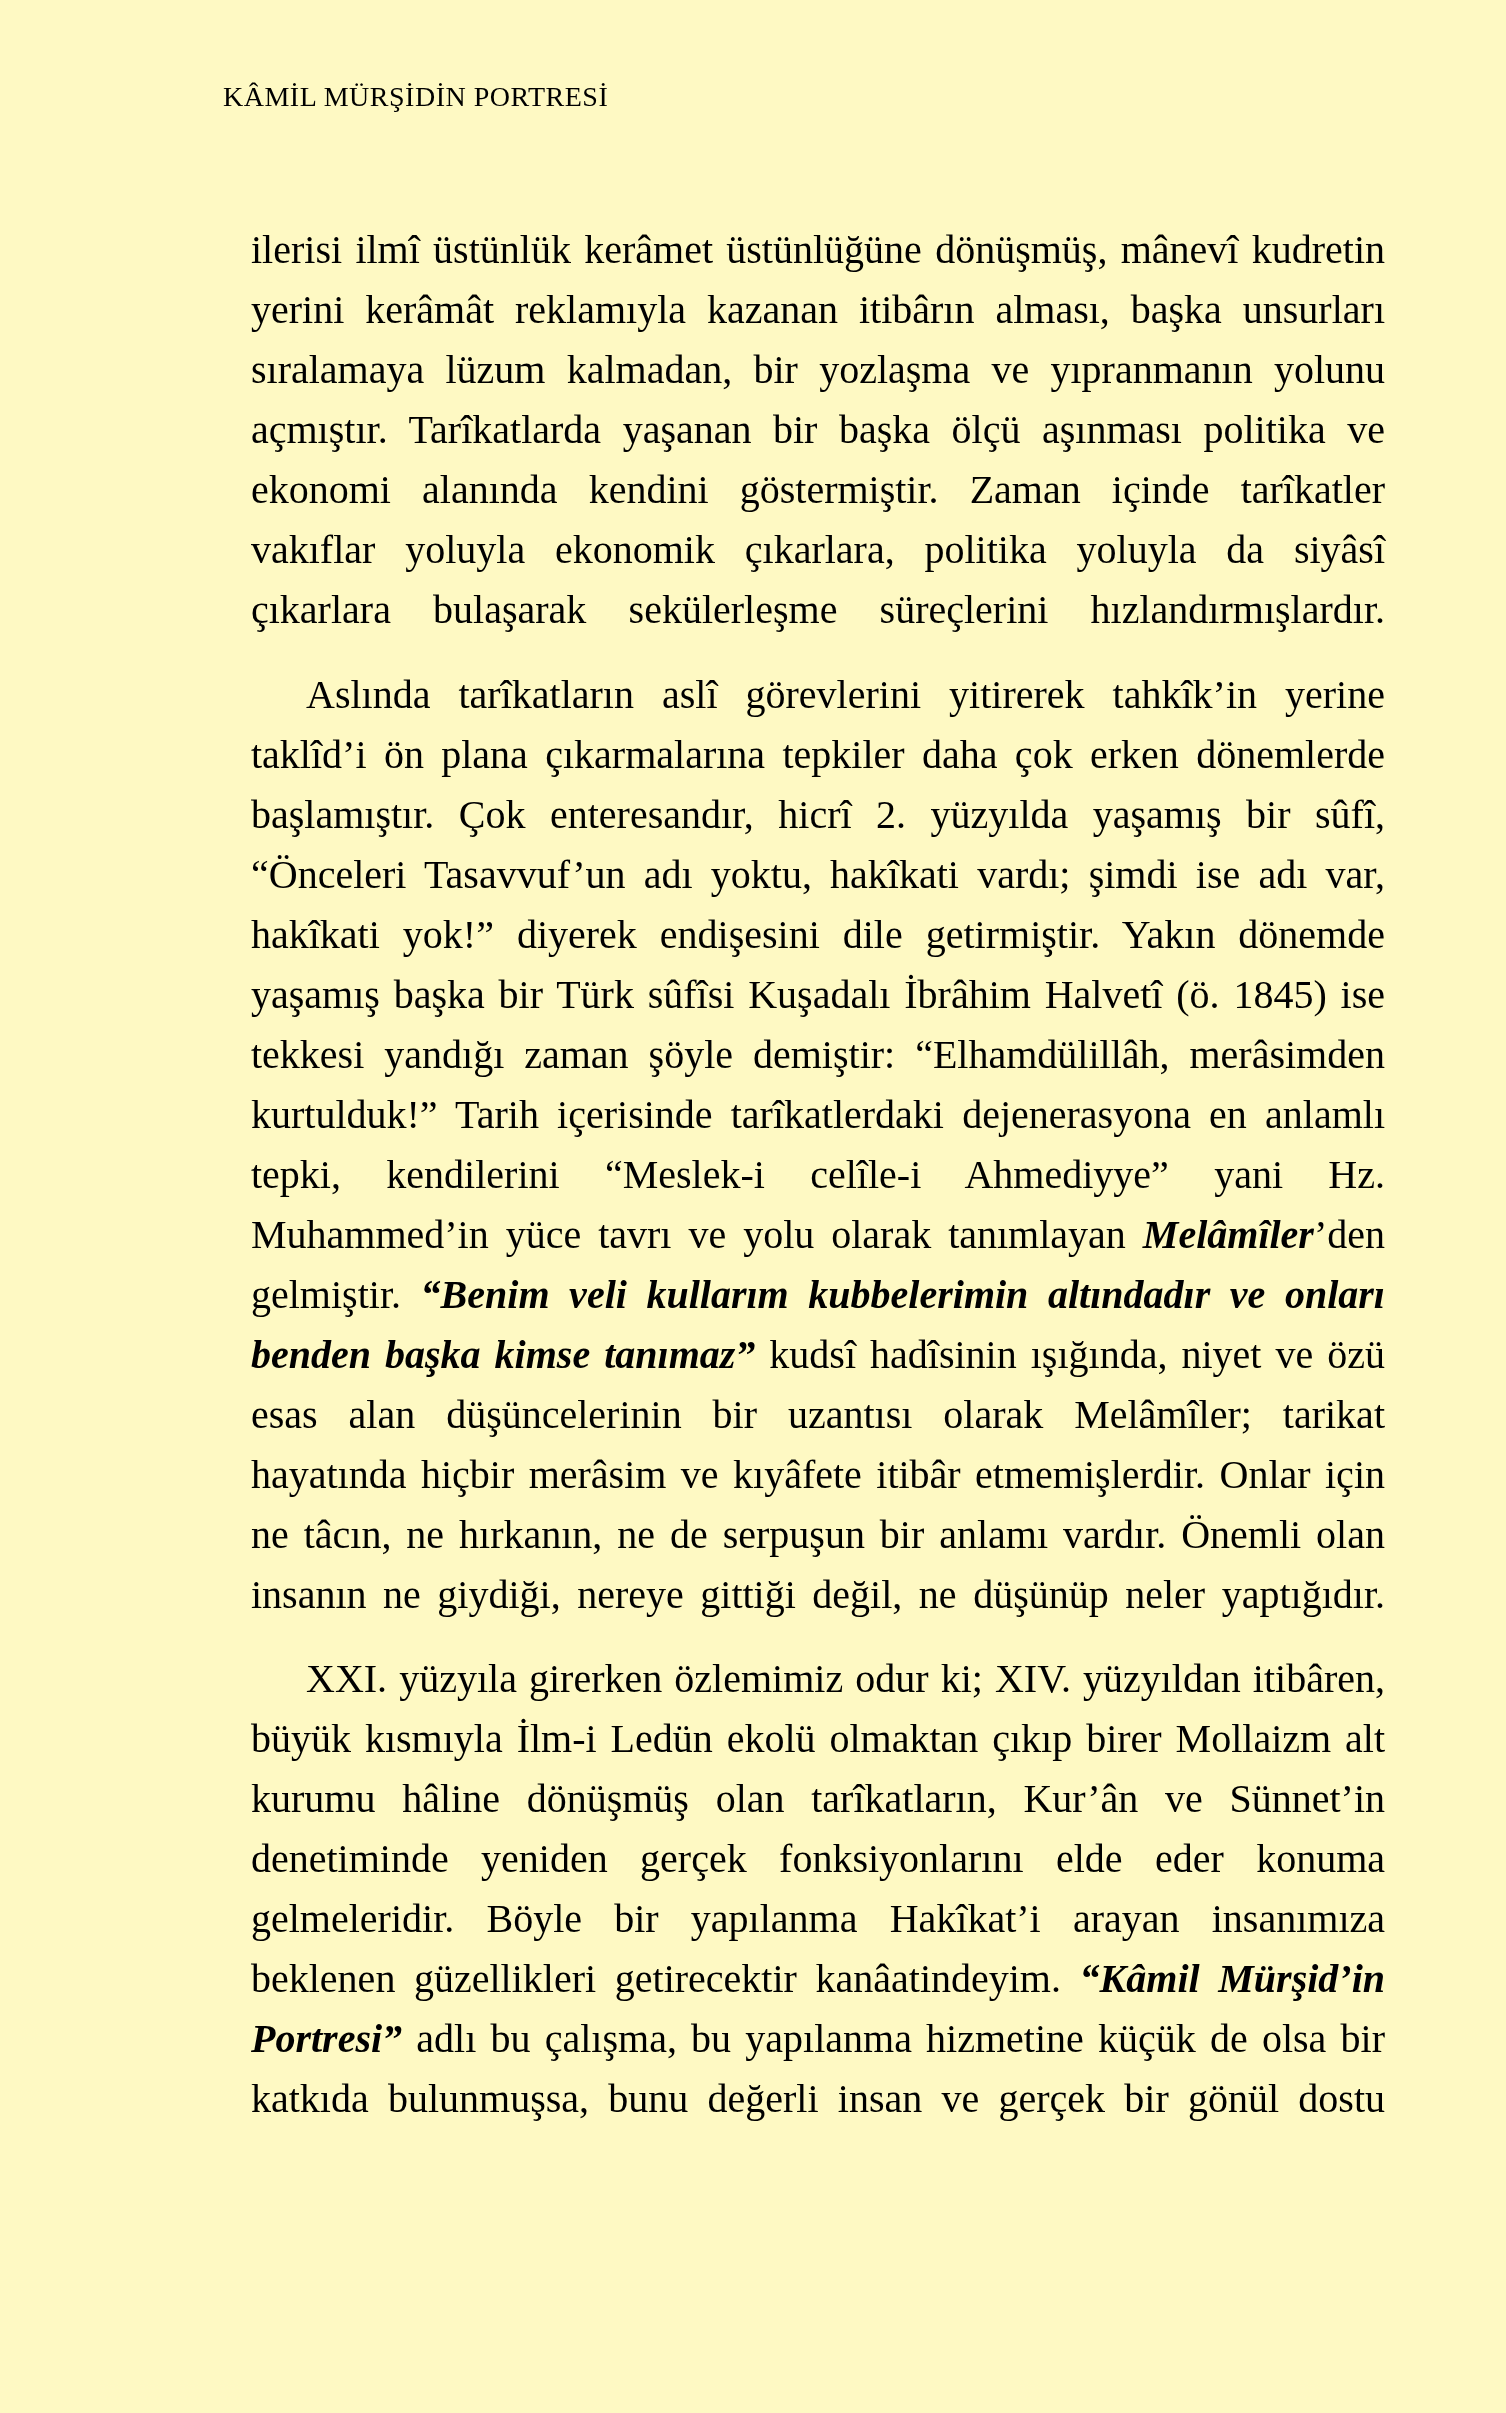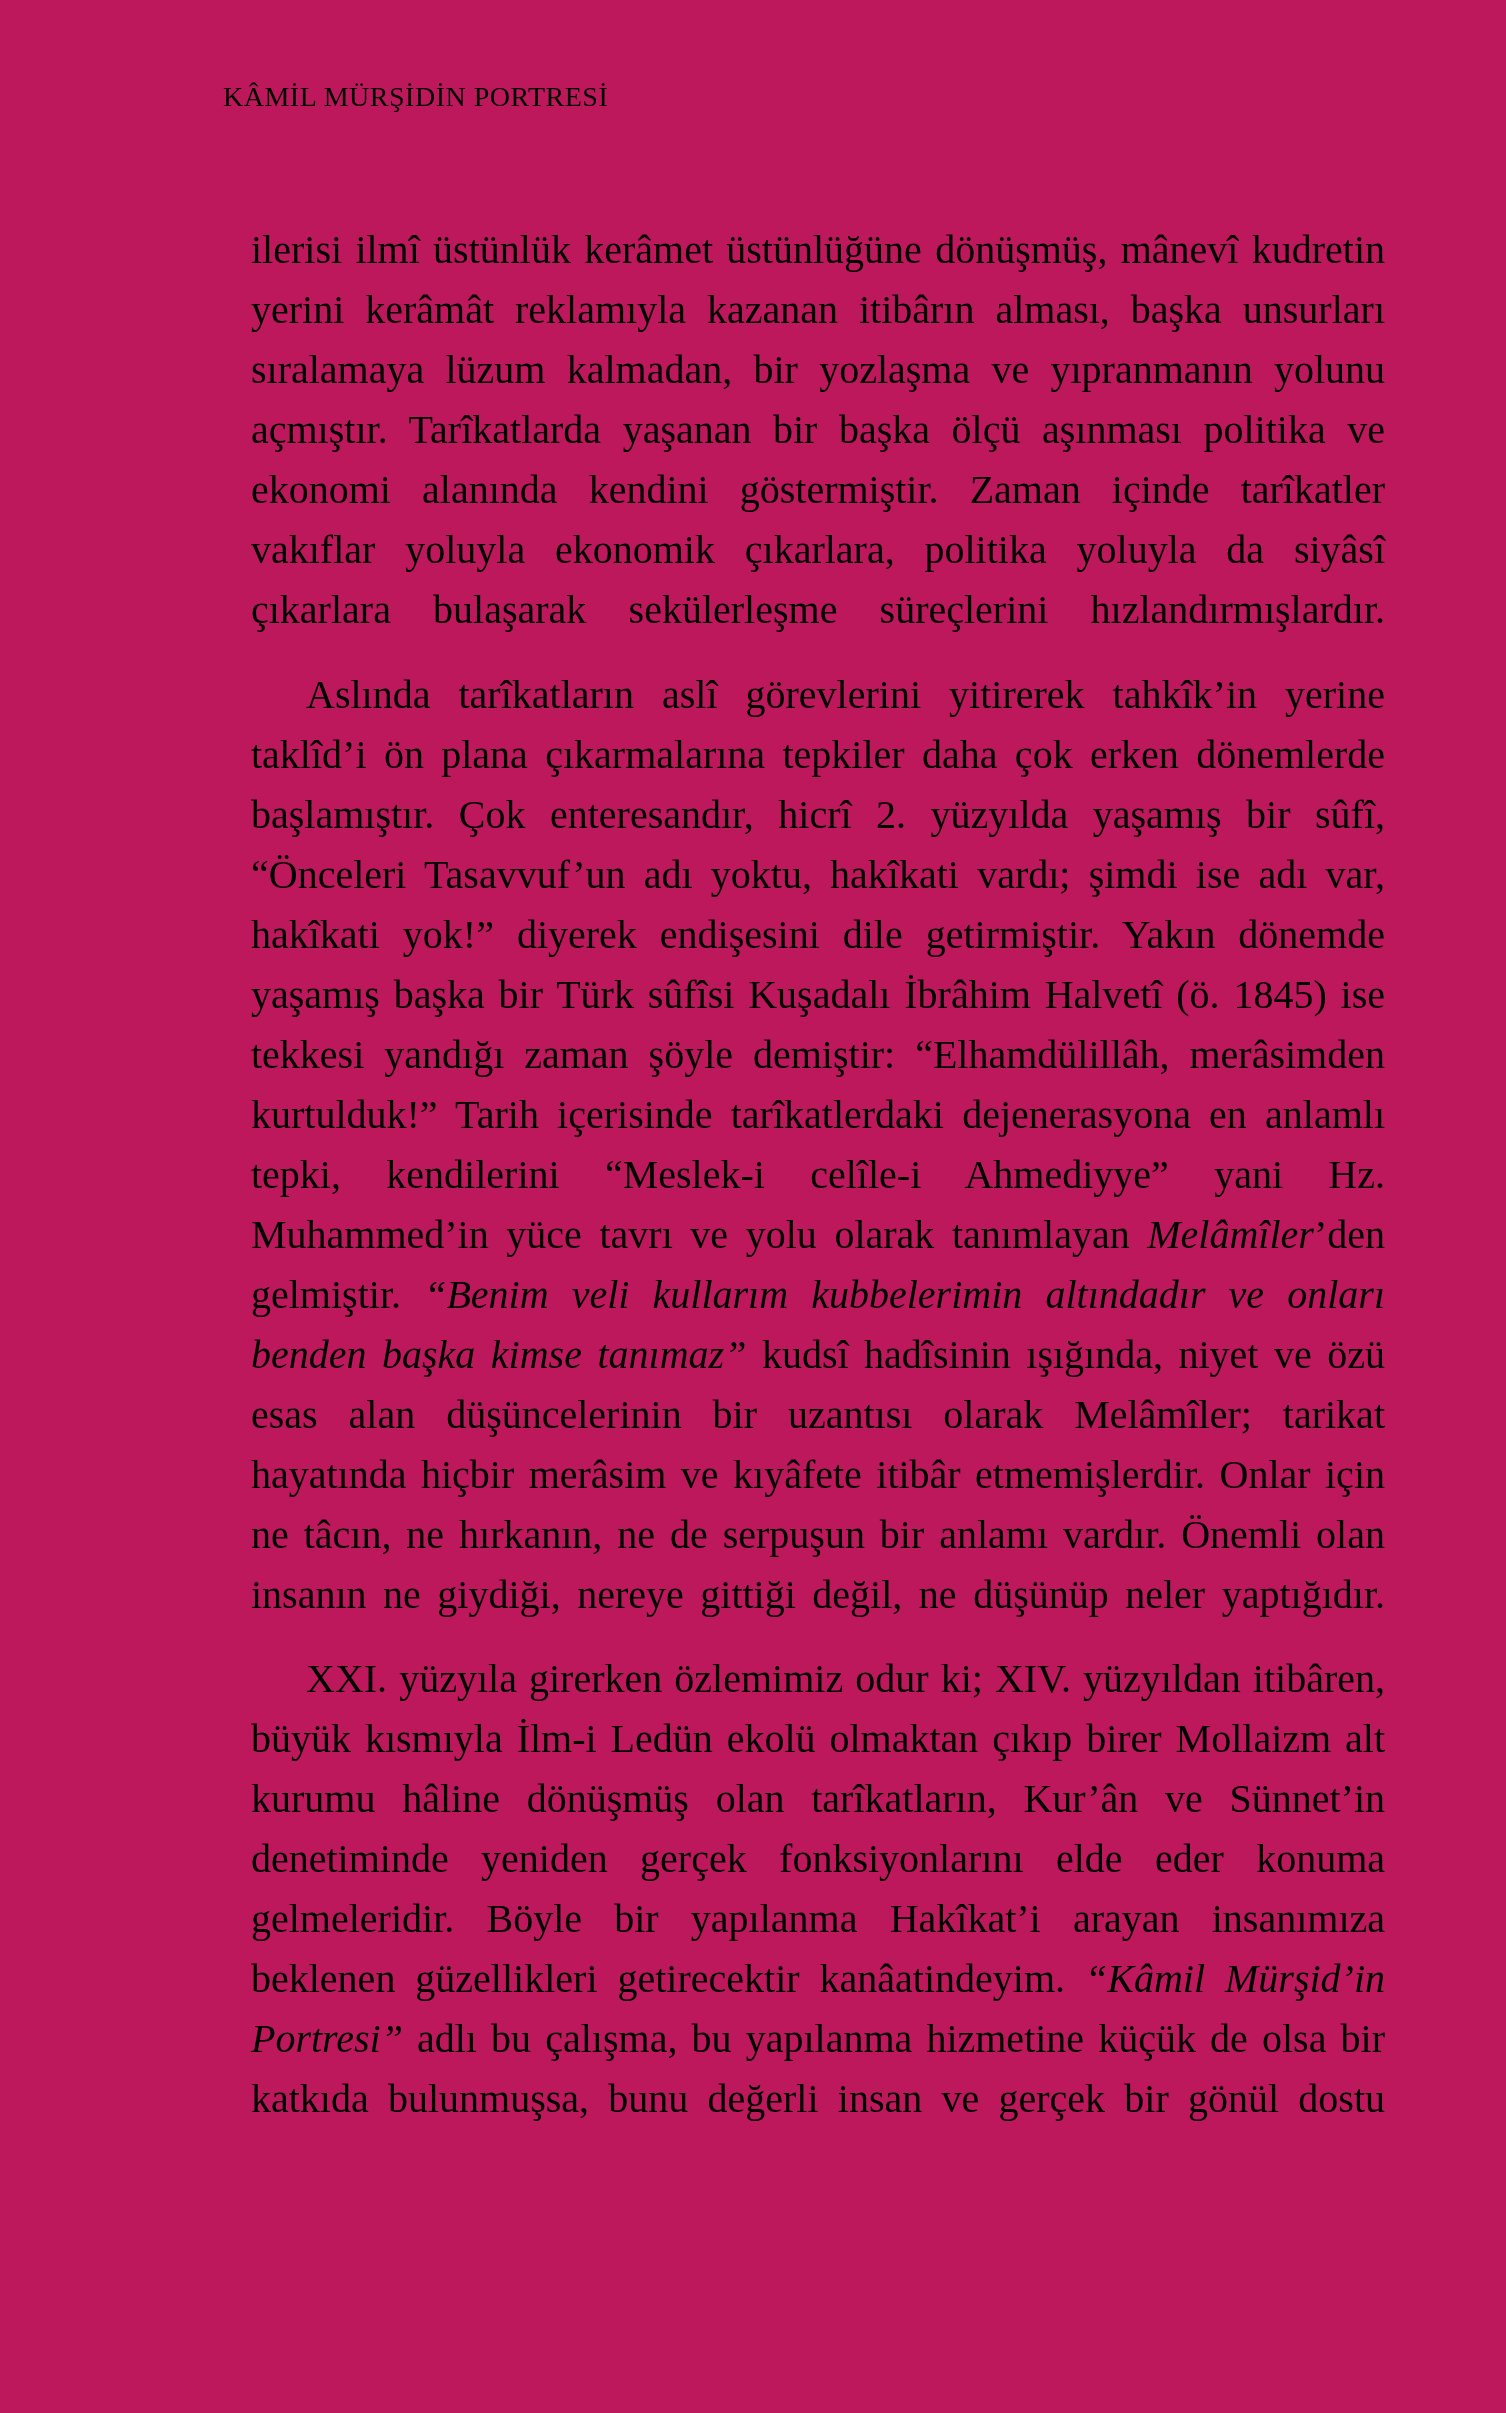--- a/index.html
+++ b/index.html
@@ -13,21 +13,21 @@
     font-family: "Liberation Serif", "DejaVu Serif", serif;
     color: #000000;
     -webkit-font-smoothing: antialiased;
   }
 
   .page {
     position: relative;
     width: 1507px;
     height: 2413px;
     box-sizing: border-box;
-    background: #be185d;
+    background: #fef9c3;
     overflow: hidden;
   }
 
   
   .running-header {
     position: absolute;
     left: 223px;
     top: 83px;
     width: 1060px;
     font-size: 28px;
@@ -61,21 +61,21 @@
     margin-top: 24.6px;
   }
 
   p.indent {
     text-indent: 55px;
   }
 
   .it {
   }
   .bi {
-    font-weight: normal;
+    font-weight: bold;
     font-style: italic;
   }
 
   
   p.body.full-justify {
     text-align-last: justify;
   }
 </style>
 </head>
 <body>

